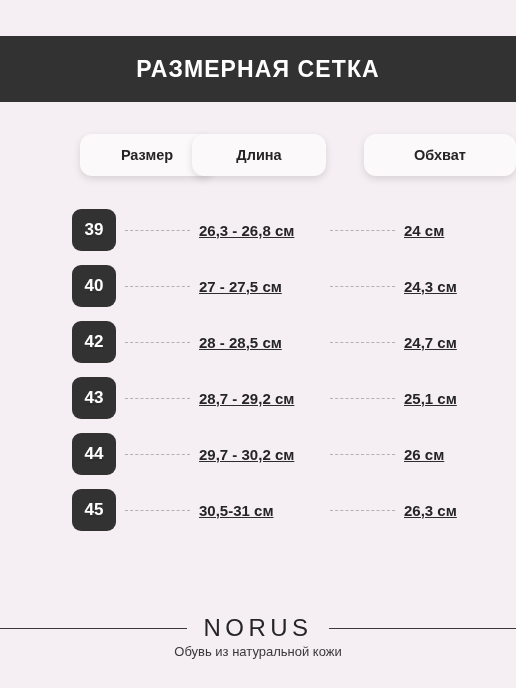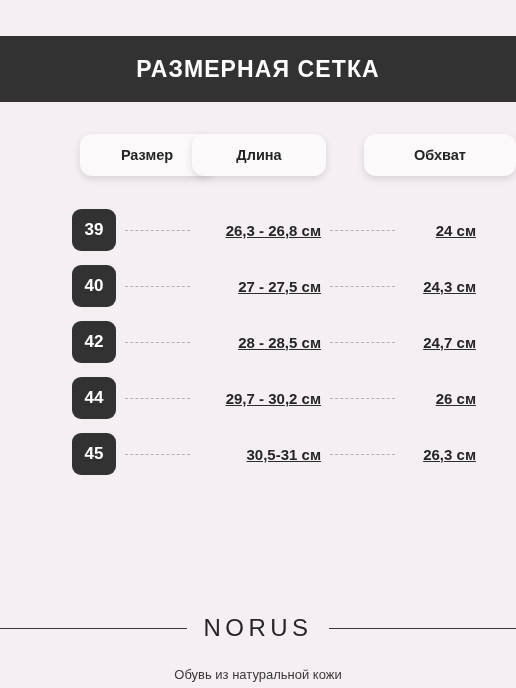--- a/index.html
+++ b/index.html
@@ -99,21 +99,21 @@
     border-top: 1.4px dashed #B9AEB6;
     margin: 0 9px;
     min-width: 22px;
   }
   .val {
     flex: 0 0 auto;
     font-size: 15px;
     font-weight: bold;
     color: #262526;
     white-space: nowrap;
-    text-align: right;
+    text-align: left;
   }
   .val-length { width: 122px; }
   .val-girth  { width: 72px; }
 
   
   .footer {
     position: absolute;
     left: 0;
     top: 614px;
     width: 516px;
@@ -133,21 +133,21 @@
     font-size: 24px;
     letter-spacing: 4.5px;
     color: #262526;
     padding: 0 16px;
     white-space: nowrap;
   }
   .tagline {
     text-align: center;
     font-size: 13px;
     color: #3A3839;
-    margin-top: 25px;
+    margin-top: 2px;
     white-space: nowrap;
   }
 </style>
 </head>
 <body>
 
 <div class="banner">
   <div class="banner-title">РАЗМЕРНАЯ СЕТКА</div>
 </div>
 
@@ -177,20 +177,27 @@
       <div class="val val-length">27 - 27,5 см</div>
       <div class="dash"></div>
       <div class="val val-girth">24,3 см</div>
     </div>
     <div class="row">
       <div class="badge">42</div>
       <div class="dash"></div>
       <div class="val val-length">28 - 28,5 см</div>
       <div class="dash"></div>
       <div class="val val-girth">24,7 см</div>
+    </div>
+    <div class="row">
+      <div class="badge">43</div>
+      <div class="dash"></div>
+      <div class="val val-length">28,7 - 29,2 см</div>
+      <div class="dash"></div>
+      <div class="val val-girth">25,1 см</div>
     </div>
     <div class="row">
       <div class="badge">44</div>
       <div class="dash"></div>
       <div class="val val-length">29,7 - 30,2 см</div>
       <div class="dash"></div>
       <div class="val val-girth">26 см</div>
     </div>
     <div class="row">
       <div class="badge">45</div>

